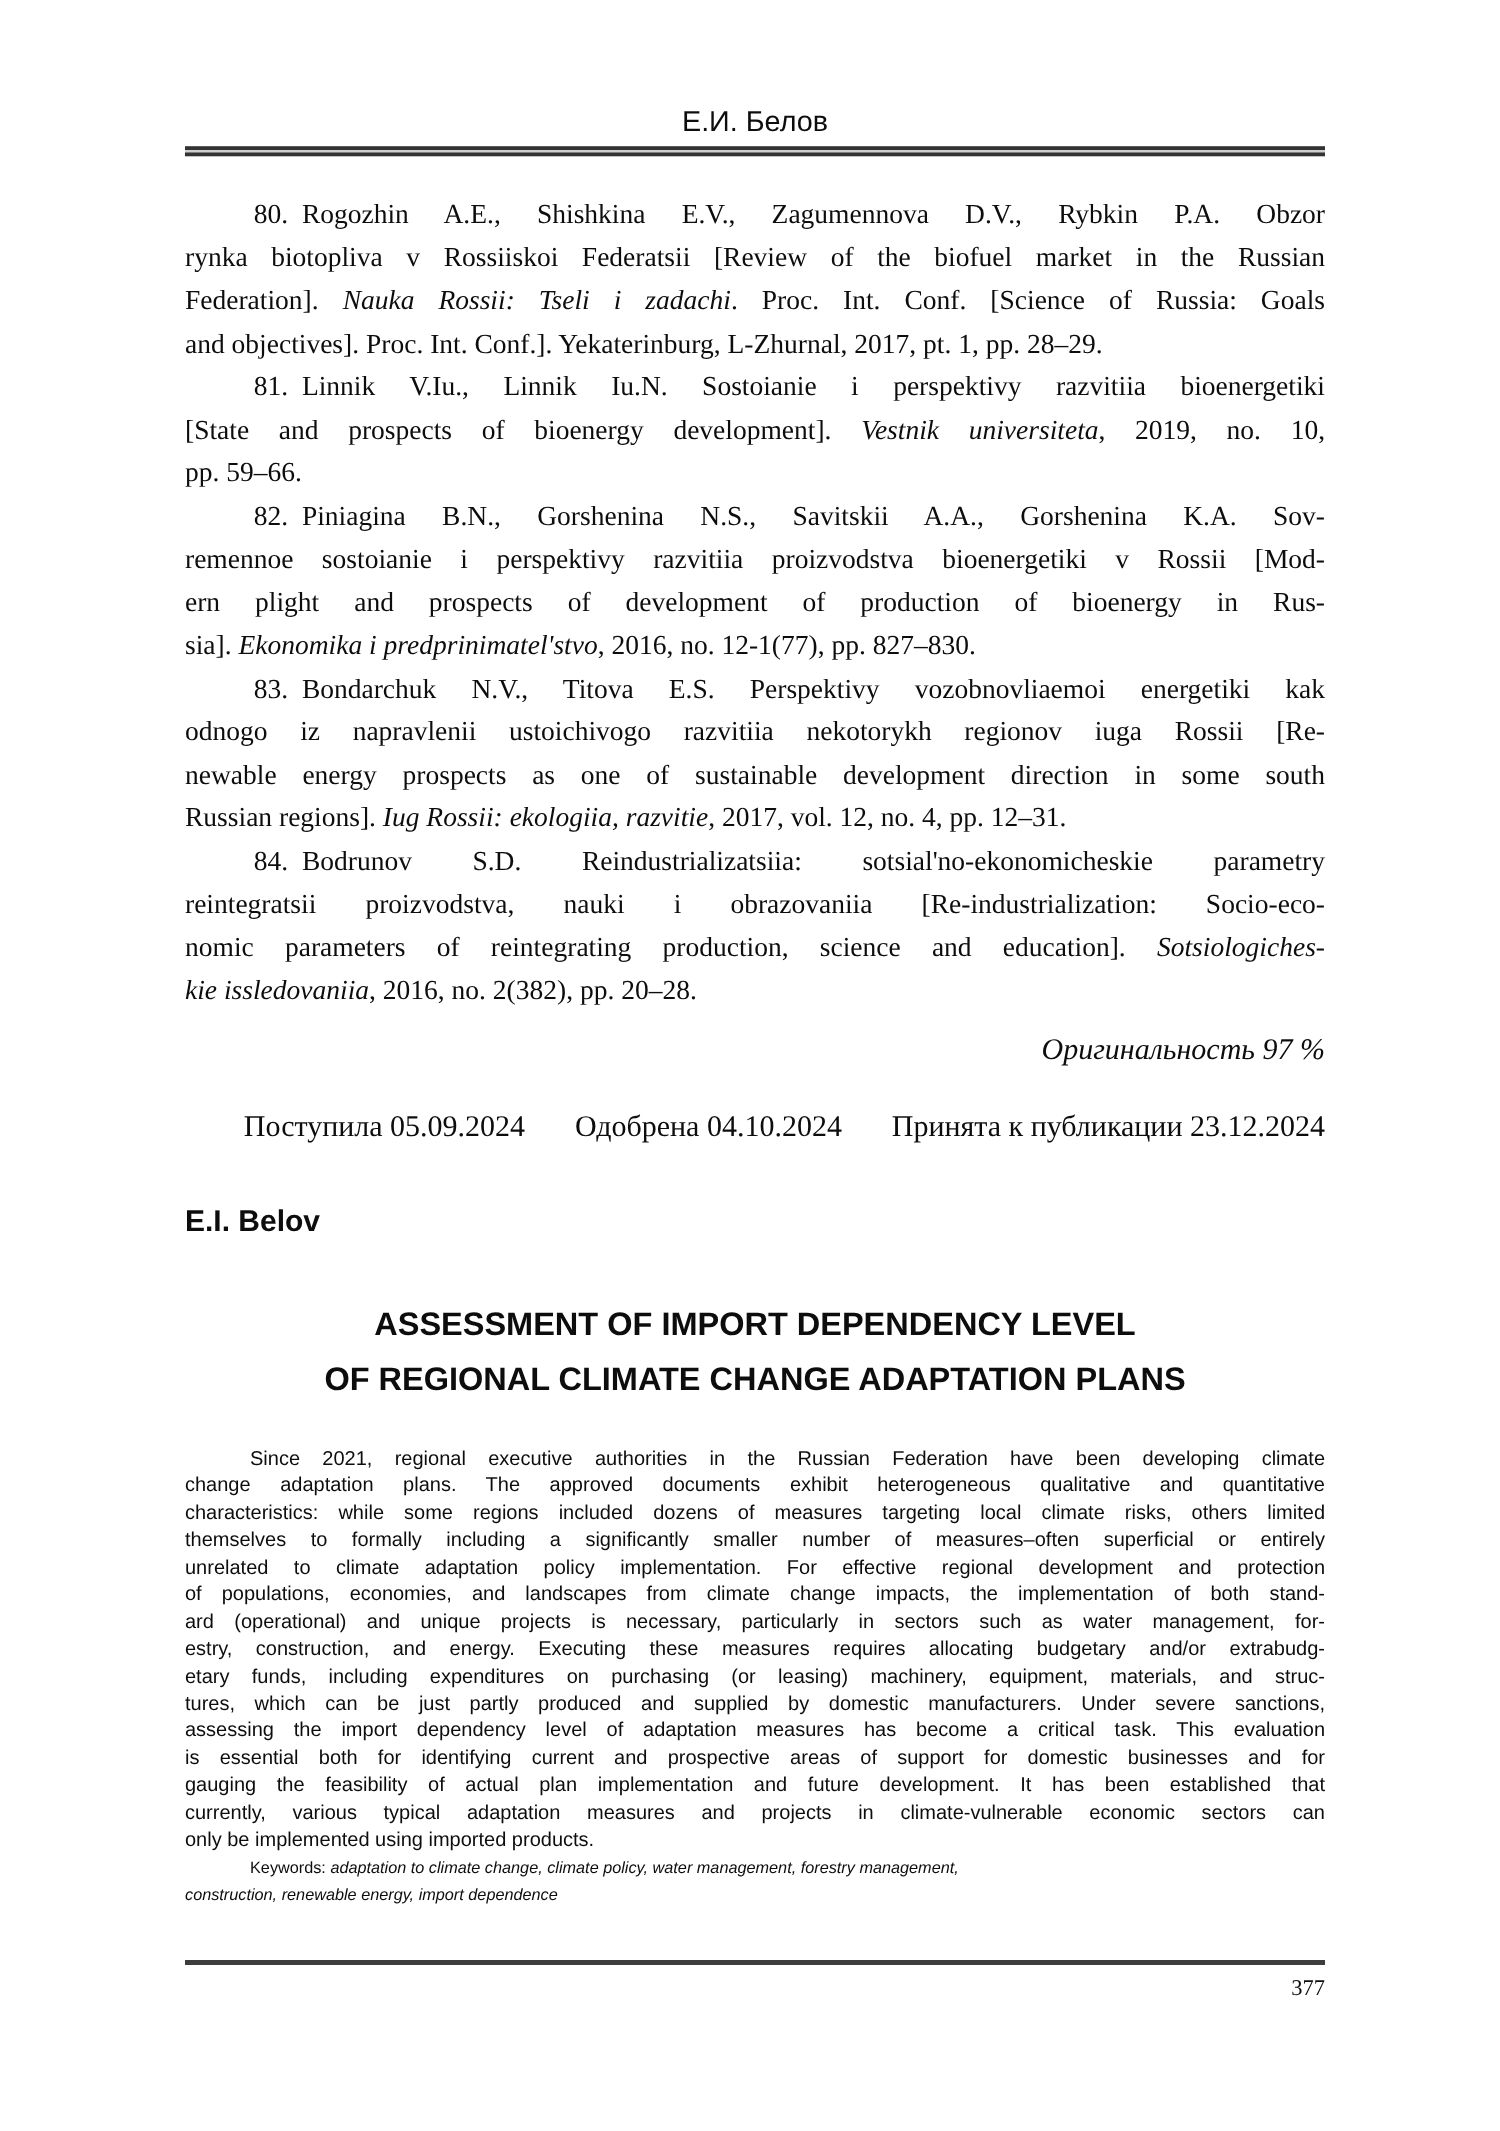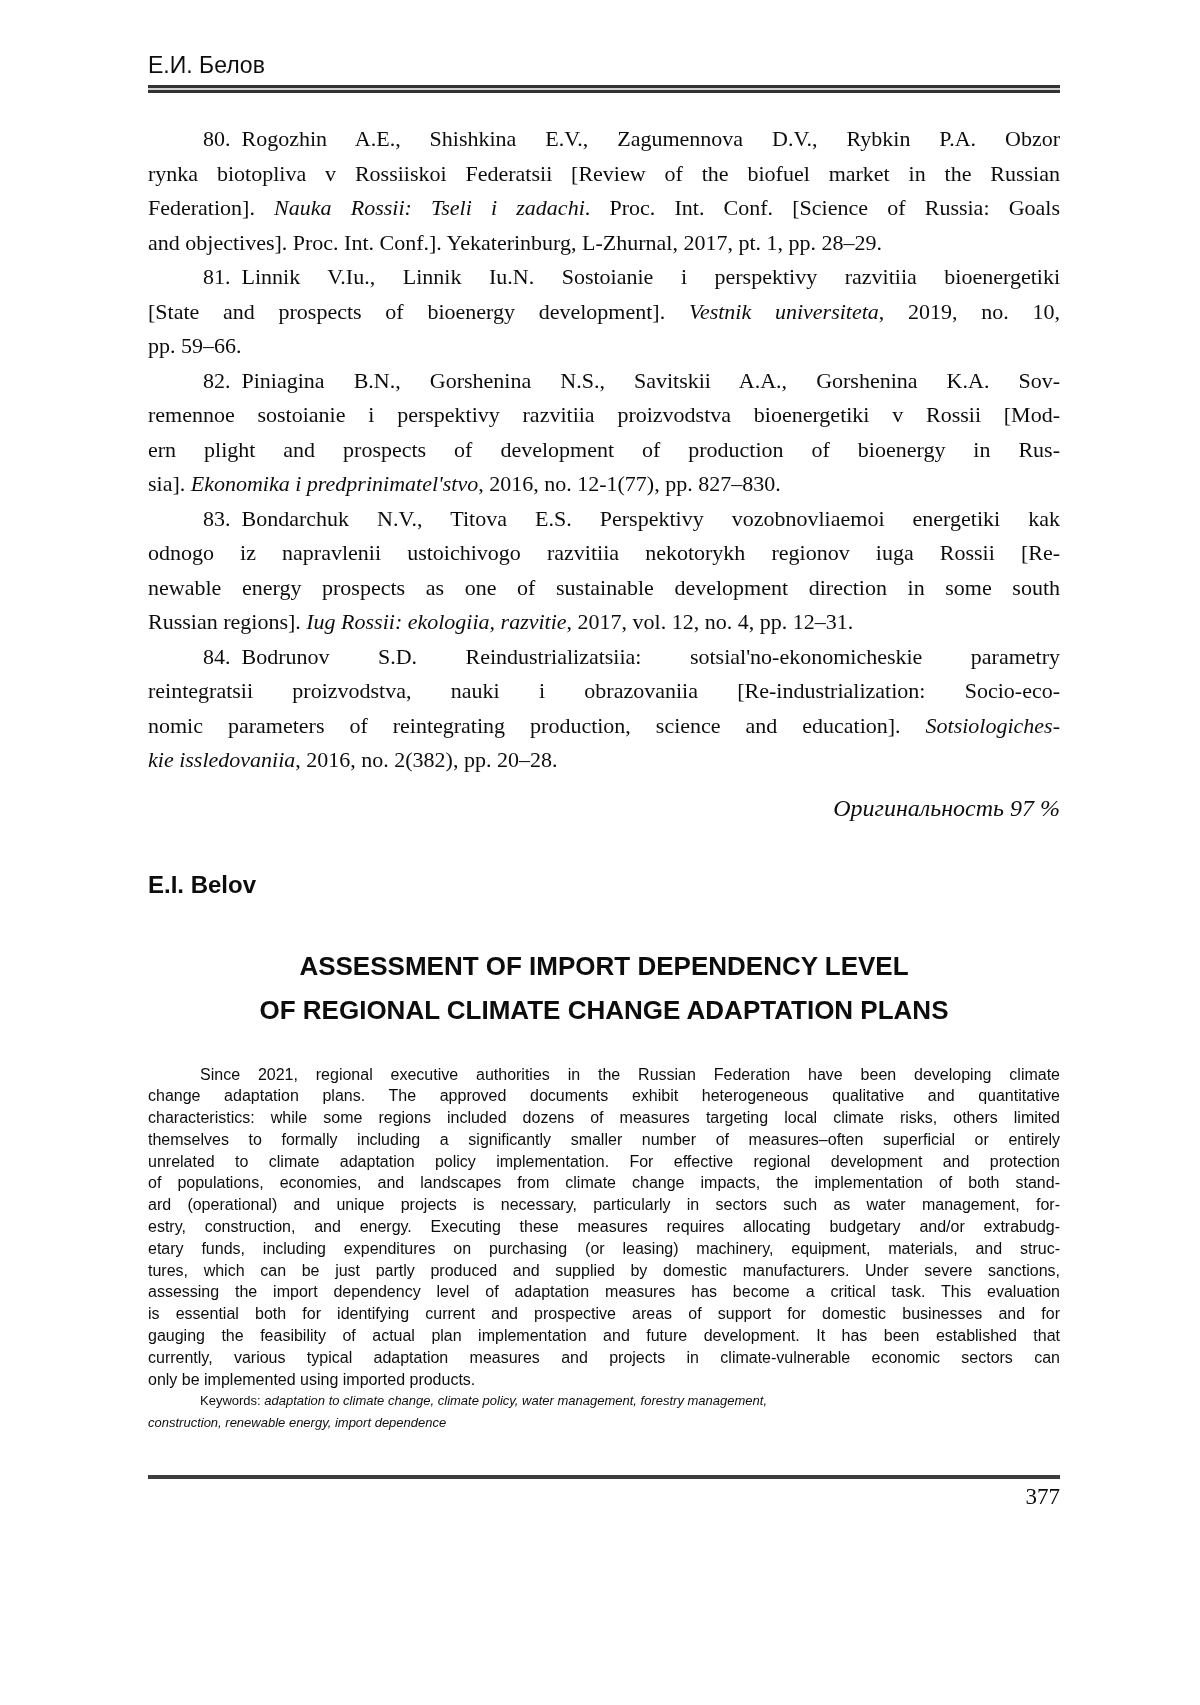--- a/index.html
+++ b/index.html
@@ -4,21 +4,21 @@
 <style>
   html,body{margin:0;padding:0;}
   body{
     width:1200px;height:1705px;background:#ffffff;color:#0d0d0d;
     font-family:"Liberation Serif", serif;
     position:relative;overflow:hidden;
   }
   .content{position:absolute;left:148px;top:0;width:912px;}
 
   .running-head{
-    margin-top:52px;text-align:left;
+    margin-top:84px;text-align:center;
     font-family:"Liberation Sans", sans-serif;
     font-size:23px;line-height:26px;
   }
   .header-rule{
     margin-top:7px;height:2px;background:#cfcfcf;
     border-top:3px solid #333333;border-bottom:3px solid #333333;
   }
 
   .refs{margin-top:29px;font-size:22px;line-height:34.5px;}
   .jline{
@@ -57,21 +57,21 @@
   }
   .abstract .jline.first{text-indent:52px;}
   .keywords{
     font-family:"Liberation Sans", sans-serif;
     font-size:13px;line-height:21.8px;
   }
   .keywords .jline.first{text-indent:52px;}
   .keywords .jline{text-align-last:left;}
 
   .footer-rule{margin-top:41px;height:4px;background:#3d3d3d;}
-  .page-number{margin-top:5px;text-align:right;font-size:23px;line-height:26px;}
+  .page-number{margin-top:5px;text-align:right;font-size:18px;line-height:26px;}
 </style>
 </head>
 <body>
 
 <div class="content">
 
   <div class="running-head">Е.И. Белов</div>
 
   <div class="header-rule"></div>
 
@@ -102,20 +102,25 @@
     <div>
         <div class="jline first"><span>84. Bodrunov S.D. Reindustrializatsiia: sotsial'no-ekonomicheskie parametry</span></div>
         <div class="jline"><span>reintegratsii proizvodstva, nauki i obrazovaniia [Re-industrialization: Socio-eco-</span></div>
         <div class="jline"><span>nomic parameters of reintegrating production, science and education]. </span><span class="it">Sotsiologiches-</span></div>
         <div class="jline last"><span class="it">kie issledovaniia</span><span>, 2016, no. 2(382), pp. 20–28.</span></div>
       </div>
   </div>
 
   <div class="originality">Оригинальность 97 %</div>
 
+  <div class="dates-row">
+    <span>Поступила 05.09.2024</span>
+    <span>Одобрена 04.10.2024</span>
+    <span>Принята к публикации 23.12.2024</span>
+  </div>
 
   <div class="author">E.I. Belov</div>
 
   <div class="article-title">
     <div>ASSESSMENT OF IMPORT DEPENDENCY LEVEL</div>
     <div>OF REGIONAL CLIMATE CHANGE ADAPTATION PLANS</div>
   </div>
 
   <div class="abstract">
       <div class="jline first"><span>Since 2021, regional executive authorities in the Russian Federation have been developing climate</span></div>

